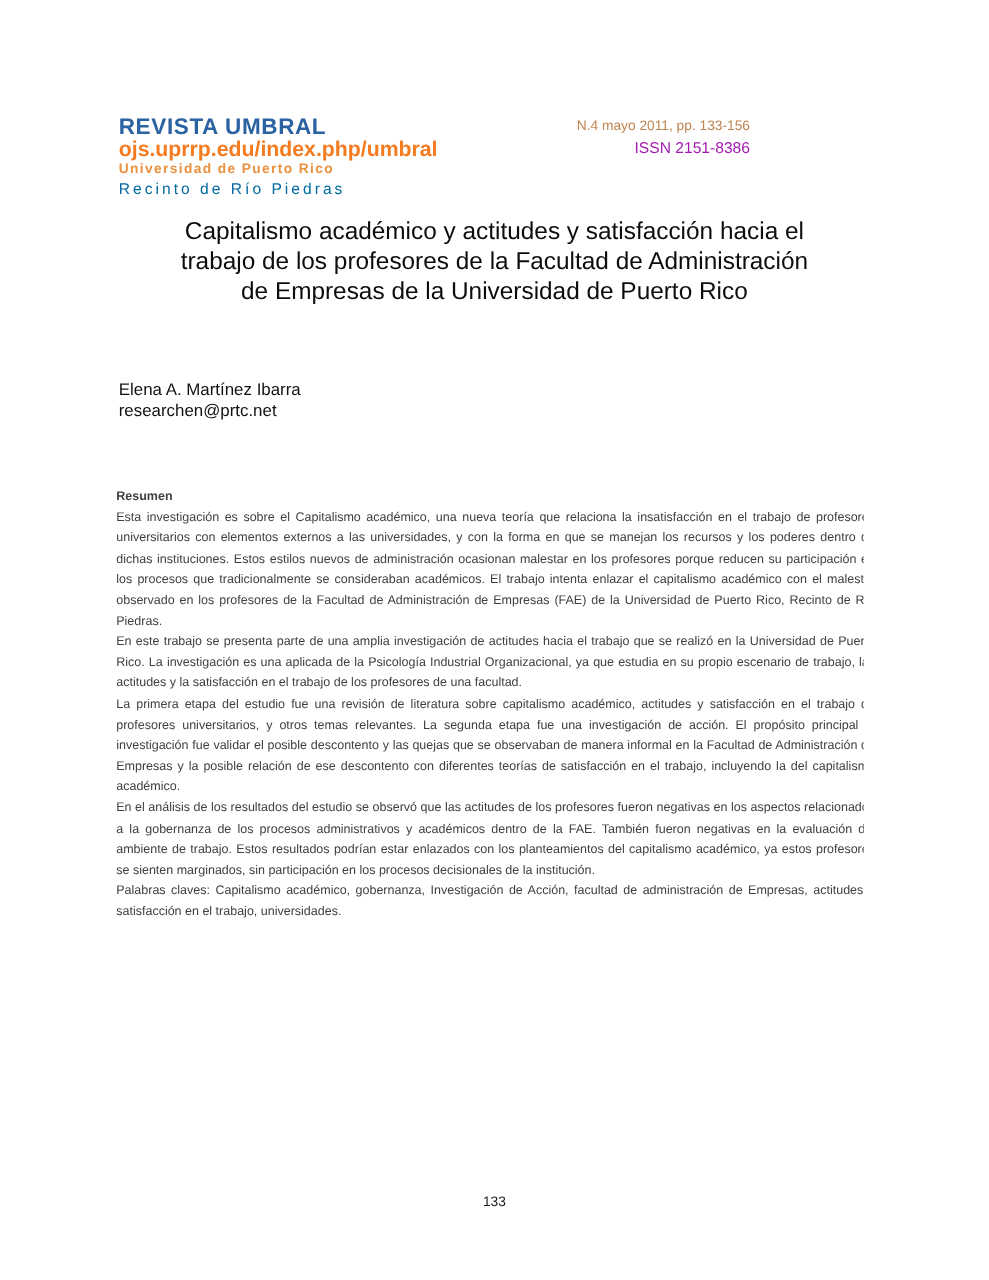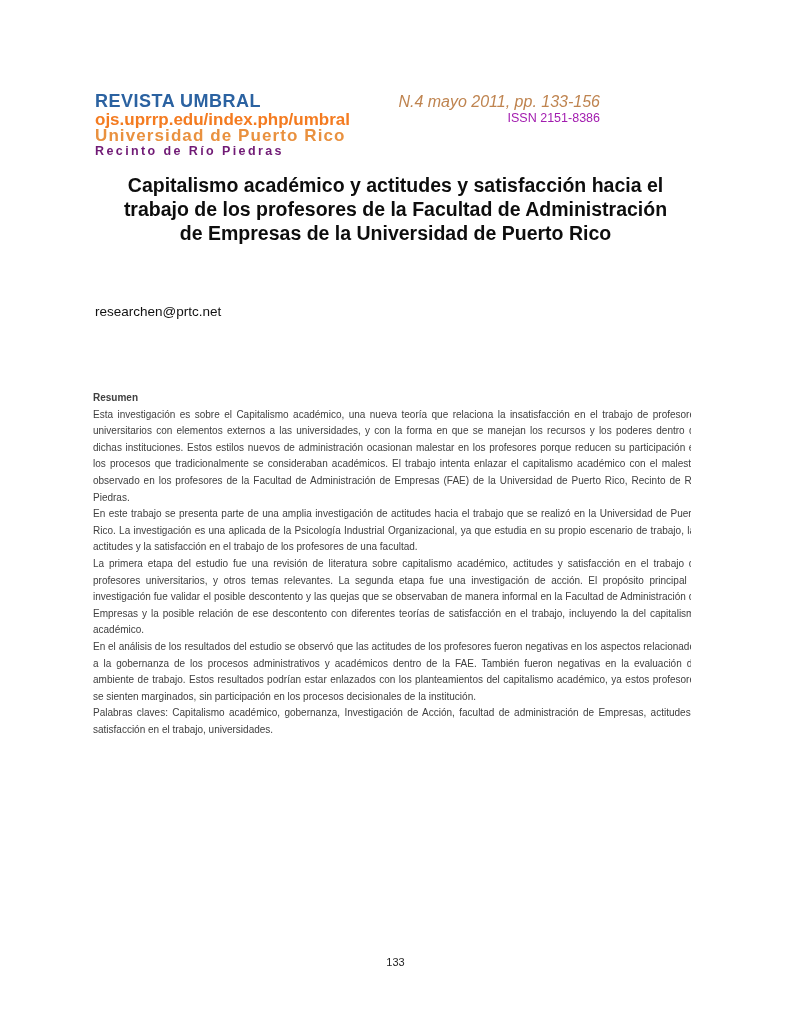--- a/index.html
+++ b/index.html
@@ -36,63 +36,62 @@
     line-height: 20px;
   }
   .journal-url {
     font-size: 17px;
     font-weight: bold;
     color: #f47b20;
     line-height: 15px;
     margin-top: 1px;
   }
   .journal-university {
-    font-size: 17px;
+    font-size: 11px;
     font-weight: bold;
     color: #e9913f;
     letter-spacing: 1.1px;
     line-height: 15px;
     margin-top: 1px;
   }
   .journal-campus {
     font-size: 12.5px;
-    font-weight: bold;
-    color: #701a75;
+    font-weight: normal;
+    color: #0369a1;
     letter-spacing: 2.4px;
     line-height: 15px;
     margin-top: 1px;
   }
   .masthead-right {
     text-align: right;
     padding-top: 3px;
   }
   .issue-info {
-    font-size: 16px;
+    font-size: 11px;
     color: #c0development;
     color: #bf8450;
     line-height: 15px;
-    font-style: italic;
   }
   .issn {
     font-size: 12.5px;
     color: #a21caf;
     line-height: 15px;
     margin-top: 2px;
   }
 
   
   .article-title {
     position: absolute;
     top: 173px;
     left: 80px;
     width: 631px;
     margin: 0;
     text-align: center;
     font-size: 19.5px;
-    font-weight: bold;
+    font-weight: normal;
     line-height: 24px;
     color: #0d0d0d;
   }
 
   
   .author-block {
     position: absolute;
     top: 303px;
     left: 95px;
     font-size: 13.5px;
@@ -147,20 +146,21 @@
     </div>
   </header>
 
   <h1 class="article-title">
     <span>Capitalismo académico y actitudes y satisfacción hacia el</span><br>
     <span>trabajo de los profesores de la Facultad de Administración</span><br>
     <span>de Empresas de la Universidad de Puerto Rico</span>
   </h1>
 
   <div class="author-block">
+    <div>Elena A. Martínez Ibarra</div>
     <div>researchen@prtc.net</div>
   </div>
 
   <section class="abstract">
     <div class="abstract-heading">Resumen</div>
     <p>Esta investigación es sobre el Capitalismo académico, una nueva teoría que relaciona la insatisfacción en el trabajo de profesores universitarios con elementos externos a las universidades, y con la forma en que se manejan los recursos y los poderes dentro de dichas instituciones.  Estos estilos nuevos de administración ocasionan malestar en los profesores porque reducen su participación en los procesos que tradicionalmente se consideraban académicos.  El trabajo intenta enlazar el capitalismo académico con el malestar observado en los profesores de la Facultad de Administración de Empresas (FAE) de la Universidad de Puerto Rico, Recinto de Río Piedras.</p>
     <p>En este trabajo se presenta parte de una amplia investigación de actitudes hacia el trabajo que se realizó en la Universidad de Puerto Rico. La investigación es una aplicada de la Psicología Industrial Organizacional, ya que estudia en su propio escenario de trabajo, las actitudes y la satisfacción en el trabajo de los profesores de una facultad.</p>
     <p>La primera etapa del estudio fue una revisión de literatura sobre capitalismo académico, actitudes y satisfacción en el trabajo de profesores universitarios, y otros temas relevantes. La segunda etapa fue una investigación de acción.  El propósito principal la investigación fue validar el posible descontento y las quejas que se observaban de manera informal en la Facultad de Administración de Empresas y la posible relación de ese descontento con diferentes teorías de satisfacción en el trabajo, incluyendo la del capitalismo académico.</p>
     <p>En el análisis de los resultados del estudio se observó que las actitudes de los profesores fueron negativas en los aspectos relacionados a la gobernanza de los procesos administrativos y académicos dentro de la FAE.  También fueron negativas en la evaluación del ambiente de trabajo. Estos resultados podrían estar enlazados con los planteamientos del capitalismo académico, ya estos profesores se sienten marginados, sin participación en los procesos decisionales de la institución.</p>
     <p>Palabras claves: Capitalismo académico, gobernanza, Investigación de Acción, facultad de administración de Empresas, actitudes y satisfacción en el trabajo, universidades.</p>

